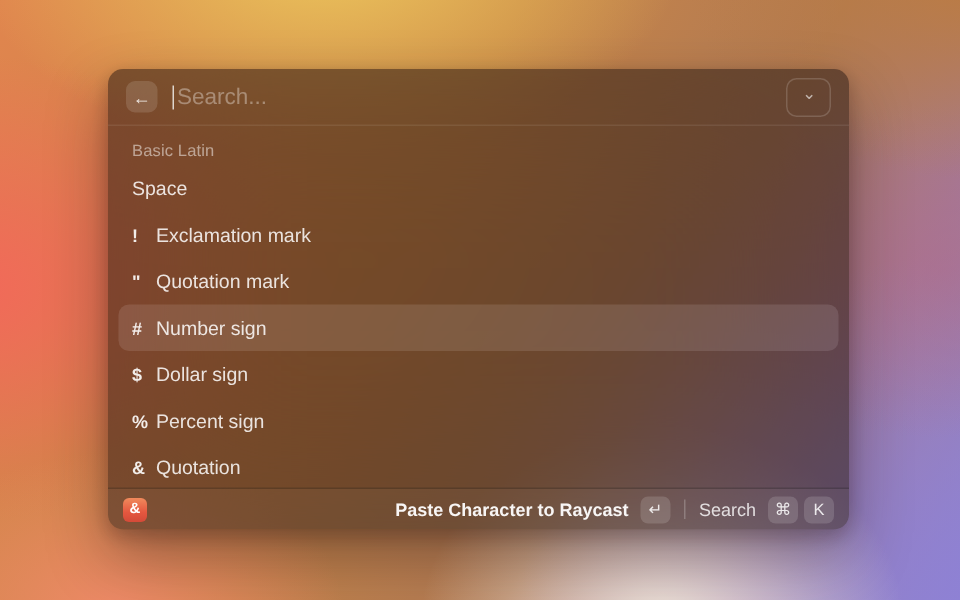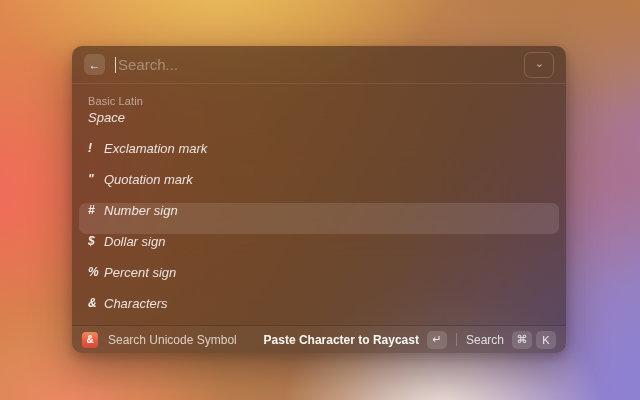--- a/index.html
+++ b/index.html
@@ -37,21 +37,21 @@
   .search-input::placeholder { color:rgba(255,255,255,0.35); }
   .dropdown { flex:0 0 auto; display:flex; align-items:center; gap:14px;
     border:1px solid rgba(255,255,255,0.16); border-radius:7px; height:26px;
     padding:0 9px 0 10px; cursor:default; }
   .dropdown .value { font-size:12.5px; font-weight:700; color:rgba(255,255,255,0.92); letter-spacing:0.1px; }
   .dropdown .chev { font-size:11px; color:rgba(255,255,255,0.6); line-height:1; transform:translateY(-1px); }
   .list { padding-top:5px; }
   .section-header { padding:6px 16px 3px 16px; font-size:11px; font-weight:400;
     color:rgba(255,255,255,0.5); letter-spacing:0.1px; }
   .row { height:31px; margin:0 7px; padding:0 9px; border-radius:7px;
-    display:flex; align-items:flex-start; cursor:default;font-style:italic; }
+    display:flex; align-items:center; cursor:default; }
   .row.selected { background:rgba(255,255,255,0.11); }
   .row .glyph { display:inline-block; width:16px; font-size:12px; font-weight:700;
     color:rgba(255,255,255,0.9); flex:0 0 auto; }
   .row .glyph:empty { display:none; }
   .row .label { font-size:13px; color:rgba(255,255,255,0.85); }
   .footer { position:absolute; left:0; right:0; bottom:0; height:28px;
     display:flex; align-items:center; padding:0 10px;
     background:rgba(255,255,255,0.03); border-top:1px solid rgba(0,0,0,0.22); }
   .ext-icon { width:16px; height:16px; border-radius:4px; flex:0 0 auto;
     background:linear-gradient(180deg,#f08a5c 0%,#e4573f 60%,#d44a38 100%);
@@ -104,29 +104,28 @@
       <div class="row">
         <span class="glyph">$</span>
         <span class="label">Dollar sign</span>
       </div>
       <div class="row">
         <span class="glyph">%</span>
         <span class="label">Percent sign</span>
       </div>
       <div class="row">
         <span class="glyph">&amp;</span>
-        <span class="label">Characters</span>
+        <span class="label">Quotation</span>
       </div>
     </div>
 
   <div class="footer">
     <div class="ext-icon">
       <span>&amp;</span>
     </div>
-    <span class="cmd-title">Search Unicode Symbol</span>
     <div class="spacer"></div>
     <span class="primary-label">Paste Character to Raycast</span>
     <span class="key">
       <span>↵</span>
     </span>
     <div class="footer-divider"></div>
     <span class="actions-label">Search</span>
     <span class="key">⌘</span>
     <span class="key">K</span>
   </div>

